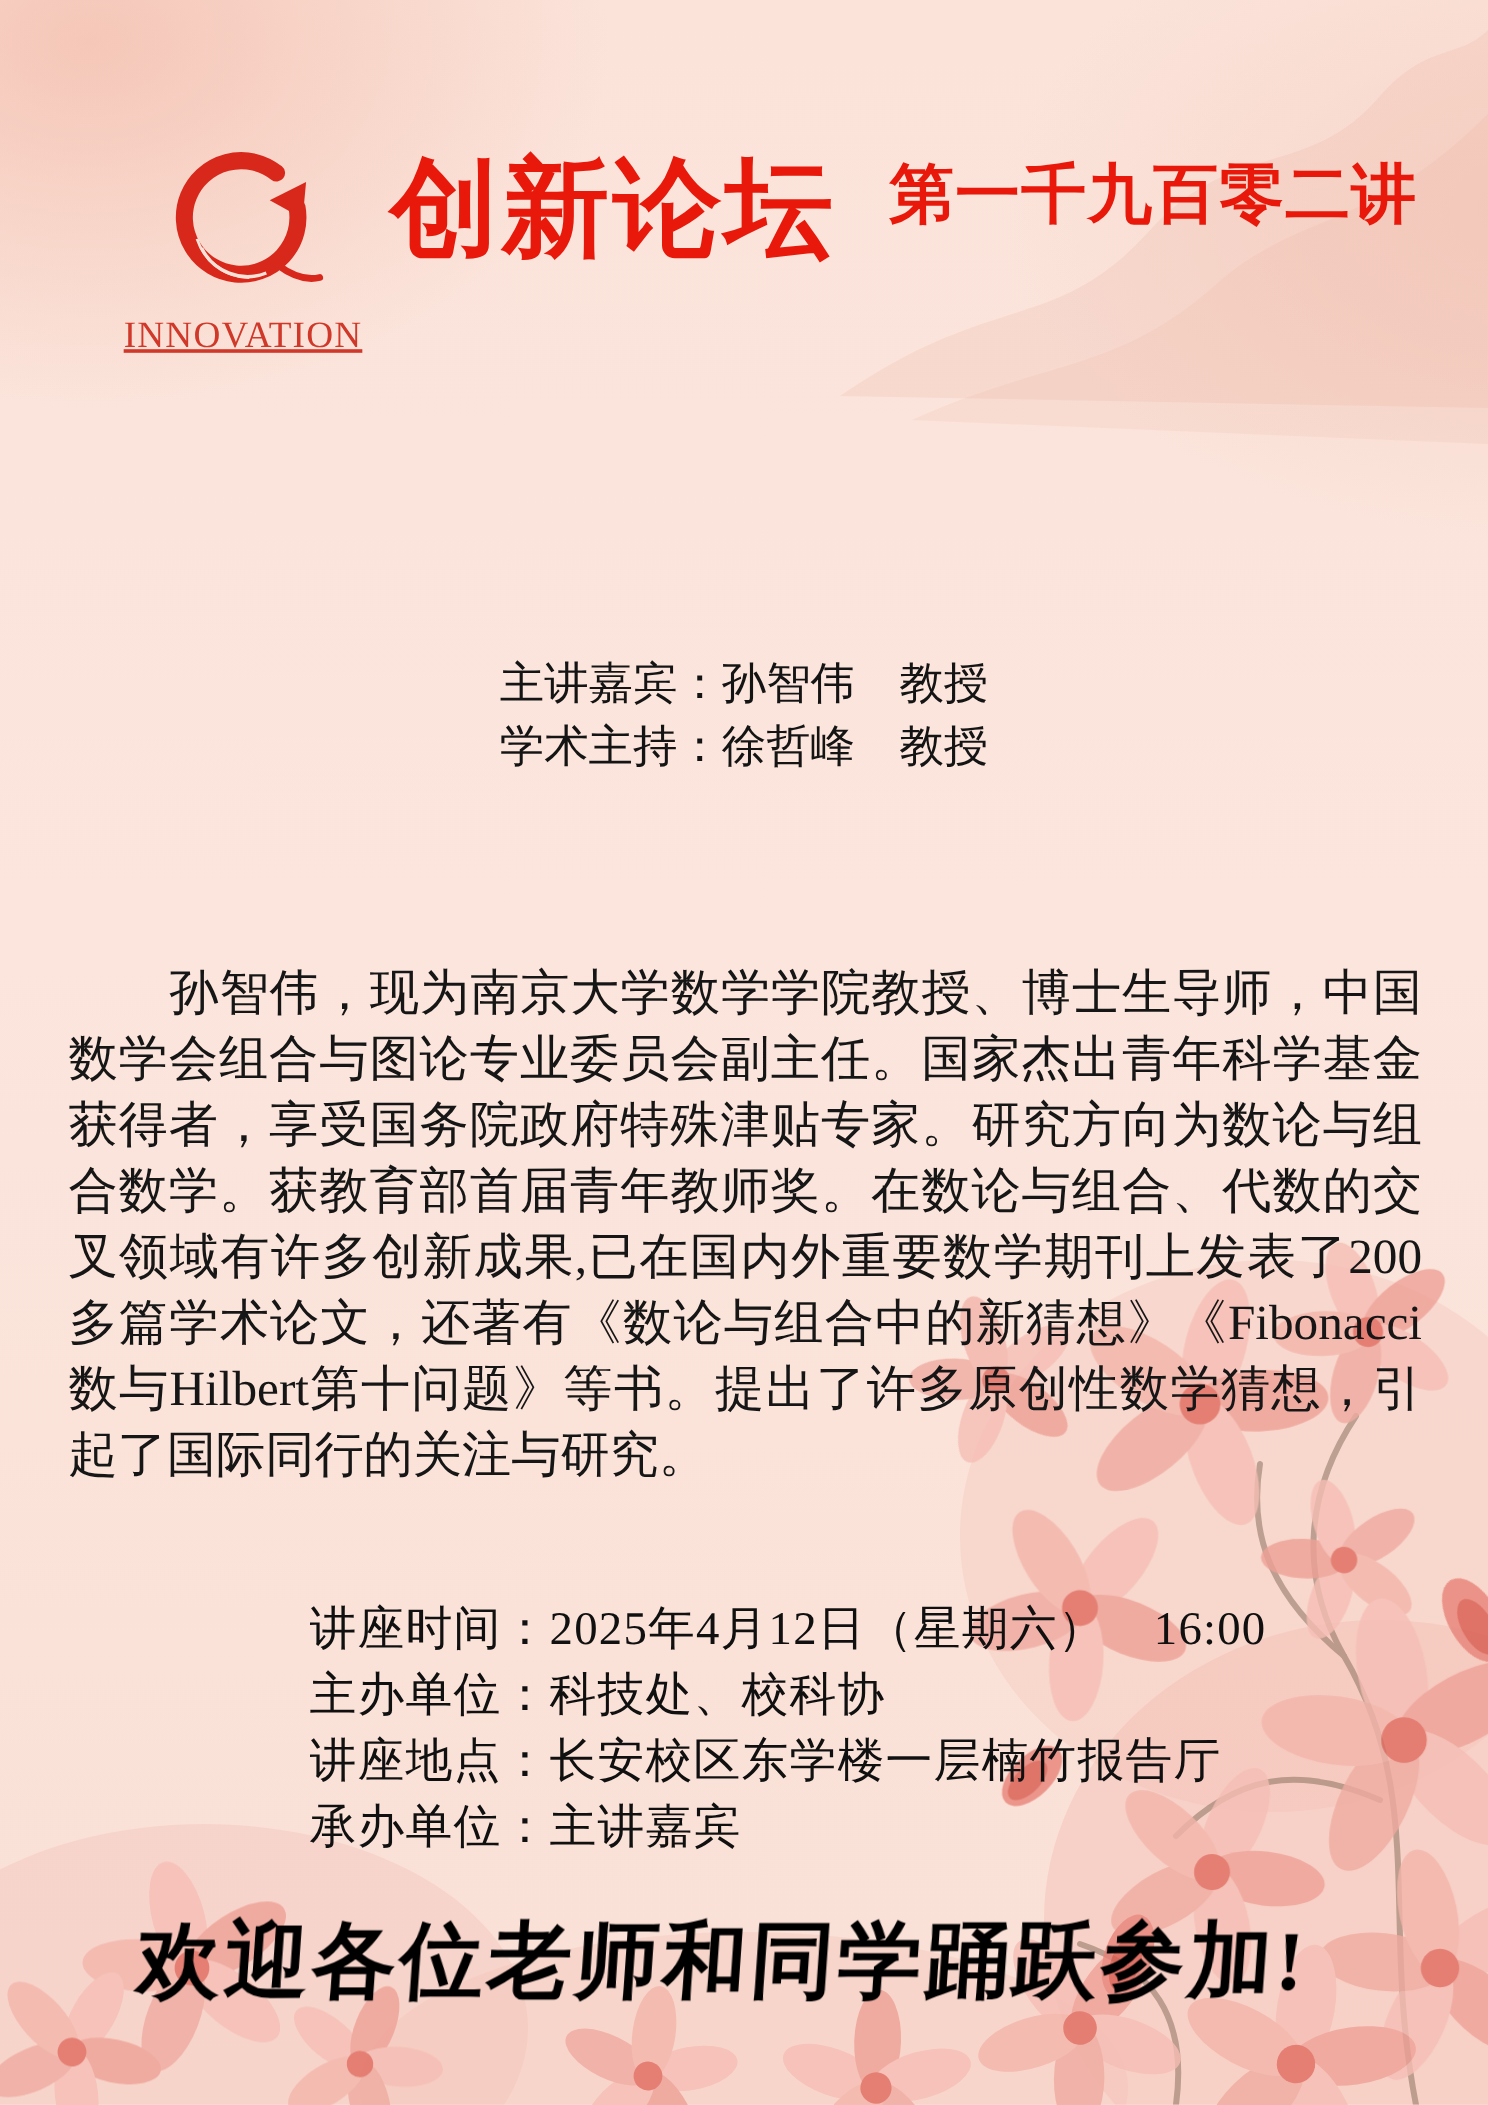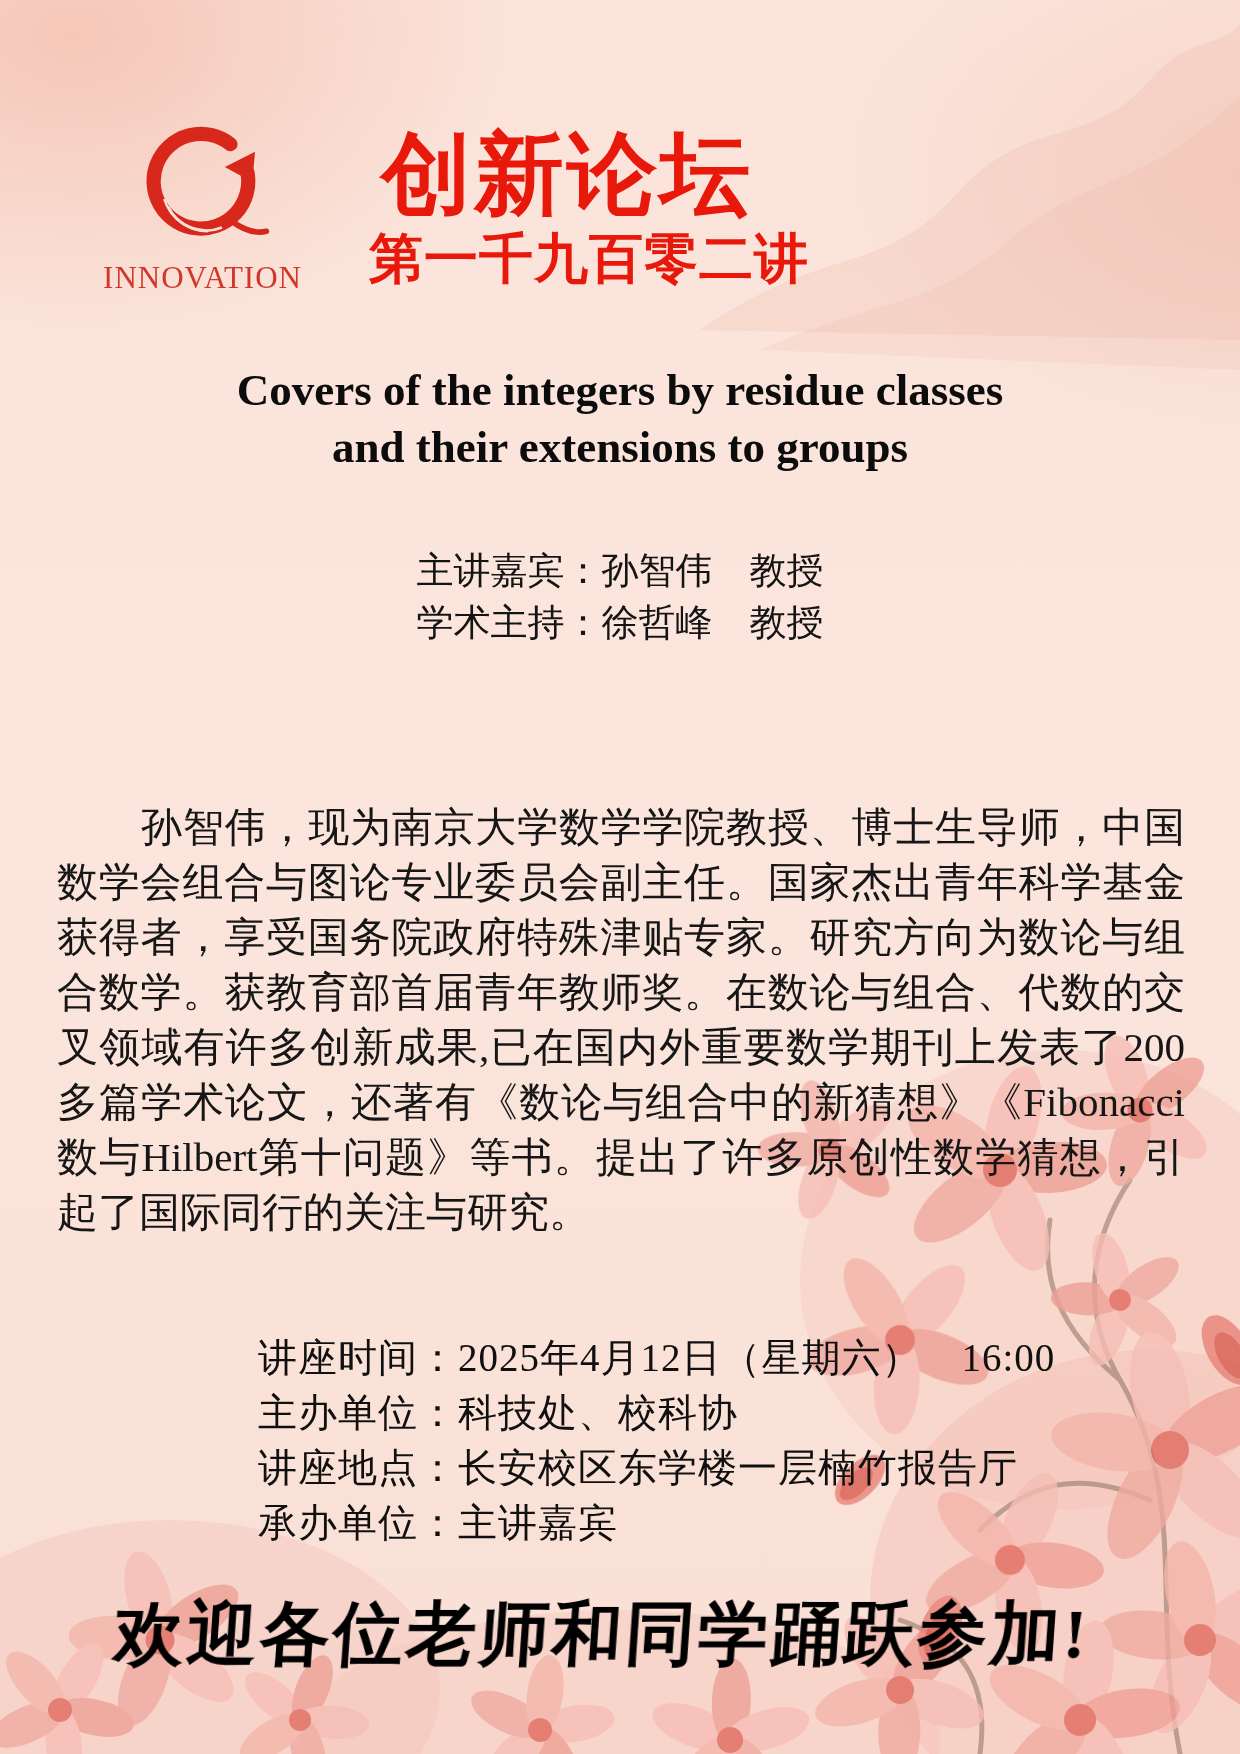--- a/index.html
+++ b/index.html
@@ -18,27 +18,27 @@
   .bg-art { position: absolute; left: 0; top: 0; z-index: 0; }
   .layer { position: absolute; z-index: 1; }
 
   .logo-block { left: 95px; top: 112px; width: 215px; text-align: center; }
   .logo-caption {
     margin-top: 2px;
     font-family: "Liberation Serif", serif;
     font-size: 31px;
     letter-spacing: 1px;
     color: #d0392a;
+    text-decoration: underline;
   }
 
   .header-titles {
     left: 325px; top: 126px;
-    display: flex; align-items: center;
+    display: flex; align-items: flex-start;
     white-space: nowrap;
-    flex-direction: column;
   }
   .forum-title {
     font-size: 90px; font-weight: 900; line-height: 1.08;
     letter-spacing: 3px; color: #e8190b;
   }
   .lecture-number {
     font-size: 54px; font-weight: 700; color: #e8190b;
     margin-left: 44px; margin-bottom: 10px; letter-spacing: 1px;
   }
 
@@ -160,24 +160,20 @@
       <path d="M34,92 A49,49 0 0 0 80,126" stroke="#fbe2d9" stroke-width="2.5" fill="none"></path>
     </svg>
     <div class="logo-caption">INNOVATION</div>
   </div>
 
   <div class="layer header-titles">
     <span class="forum-title">创新论坛</span>
     <span class="lecture-number">第一千九百零二讲</span>
   </div>
 
-  <div class="layer lecture-title">
-    <div>Covers of the integers by residue classes</div>
-    <div>and their extensions to groups</div>
-  </div>
 
   <div class="layer people">
     <div class="people-inner">
       <div>主讲嘉宾：孙智伟　教授</div>
       <div>学术主持：徐哲峰　教授</div>
     </div>
   </div>
 
   <p class="layer bio">孙智伟，现为南京大学数学学院教授、博士生导师，中国数学会组合与图论专业委员会副主任。国家杰出青年科学基金获得者，享受国务院政府特殊津贴专家。研究方向为数论与组合数学。获教育部首届青年教师奖。在数论与组合、代数的交叉领域有许多创新成果,已在国内外重要数学期刊上发表了200多篇学术论文，还著有《数论与组合中的新猜想》《Fibonacci数与Hilbert第十问题》等书。提出了许多原创性数学猜想，引起了国际同行的关注与研究。</p>
 

